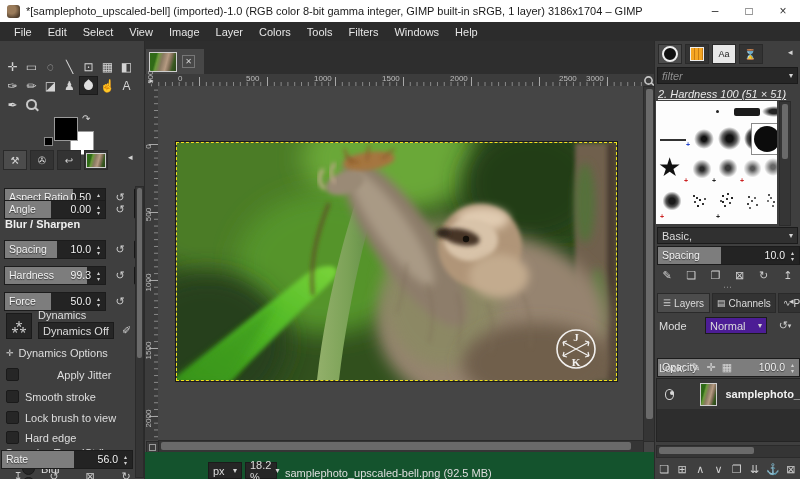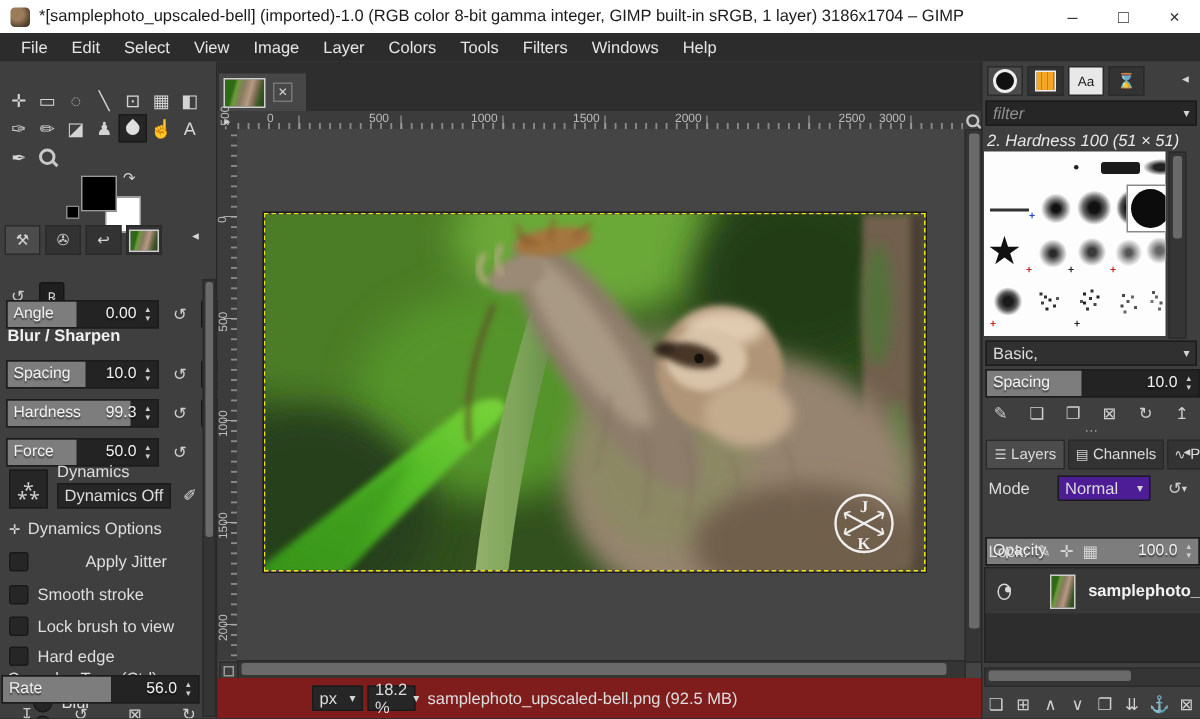--- a/index.html
+++ b/index.html
@@ -173,20 +173,29 @@
         </span>
       <span class="docktab">
           <span class="thumb-img" style="width:18px;height:13px;"></span>
         </span>
     </div>
     <span class="abs icon" style="left:128px;top:111px;font-size:9px;">◂</span>
 
     <div class="abs hdr" style="left:5px;top:131px;margin-top:46px;">Blur / Sharpen</div>
 
     <div class="row" style="left:4px;top:147px;">
+      <span class="spinslider" style="width:100px;">
+        <span class="ss-fill" style="width: 68%;"></span>
+        <span class="ss-label">Aspect Ratio</span>
+        <span class="ss-value">0.50</span>
+        <span class="ss-spin">
+            <span>▴</span>
+            <span>▾</span>
+          </span>
+      </span>
       <span class="mini-btn">↺</span>
       <span class="link-btn">℞</span>
     </div>
     <div class="row" style="left:4px;top:159px;">
       <span class="spinslider" style="width:100px;">
         <span class="ss-fill" style="width: 46%;"></span>
         <span class="ss-label">Angle</span>
         <span class="ss-value">0.00</span>
         <span class="ss-spin">
             <span>▴</span>
@@ -419,21 +428,21 @@
   </div>
 
   <div class="abs scroll-track" style="left:158px;top:440px;width:484px;height:12px;">
     <div class="scroll-thumb" style="height:8px;margin:1px 2px;width:470px;"></div>
   </div>
 
   <div class="abs" style="left:146px;top:441px;width:11px;height:11px;background:#3c3c3c;border:1px solid #2a2a2a;">
     <div style="width:5px;height:5px;margin:2px auto;border:1px solid #9a9a9a;"></div>
   </div>
 
-  <div class="abs" style="left:145px;top:452px;width:510px;height:27px;background:#7f1d1d;display:flex;align-items:center;">
+  <div class="abs" style="left:145px;top:452px;width:510px;height:27px;background:#14532d;display:flex;align-items:flex-end;">
     <div class="dropdown" style="margin-left:63px;width:34px;">
       <span>px</span>
       <span class="icon" style="font-size:8px;margin-left:auto;">▾</span>
     </div>
     <div class="dropdown" style="margin-left:3px;width:32px;">
       <span>18.2 %</span>
       <span class="icon" style="font-size:8px;margin-left:auto;">▾</span>
     </div>
     <span class="lbl" style="margin-left:8px;white-space:nowrap;">samplephoto_upscaled-bell.png (92.5 MB)</span>
   </div>
@@ -454,21 +463,21 @@
           <span class="icon" style="font-size:10px;">⌛</span>
         </span>
     </div>
     <span class="abs icon" style="left:133px;top:6px;font-size:9px;">◂</span>
 
     <div class="abs dropdown" style="left:2px;top:26px;width:141px;">
       <span style="font-style:italic;color:#8f8f8f;">filter</span>
       <span class="icon" style="font-size:8px;margin-left:auto;">▾</span>
     </div>
 
-    <span class="abs" style="left:3px;top:47px;font-style:italic;color:#e8e8e8;">2. Hardness 100 (51 × 51)</span>
+    <span class="abs" style="left:3px;top:47px;font-style:italic;color:#e8e8e8;text-decoration:underline;">2. Hardness 100 (51 × 51)</span>
 
     <div class="abs" style="left:1px;top:60px;width:121px;height:123px;background:#fdfdfd;overflow:hidden;">
 
       <span class="abs" style="left:60px;top:9px;width:3px;height:3px;border-radius:50%;background:#222;"></span>
       <span class="abs" style="left:78px;top:7px;width:26px;height:8px;background:#1b1b1b;border-radius:2px;"></span>
       <span class="abs" style="left:106px;top:5px;width:24px;height:11px;border-radius:50%;background:radial-gradient(closest-side,#222 40%,transparent 100%);"></span>
 
       <span class="abs" style="left:4px;top:38px;width:26px;height:2px;background:#333;"></span>
       <span class="abs" style="left:38px;top:28px;width:20px;height:20px;border-radius:50%;background:radial-gradient(closest-side,#111 25%,#777 60%,transparent 100%);"></span>
       <span class="abs" style="left:62px;top:26px;width:23px;height:23px;border-radius:50%;background:radial-gradient(closest-side,#111 30%,#666 65%,transparent 100%);"></span>

